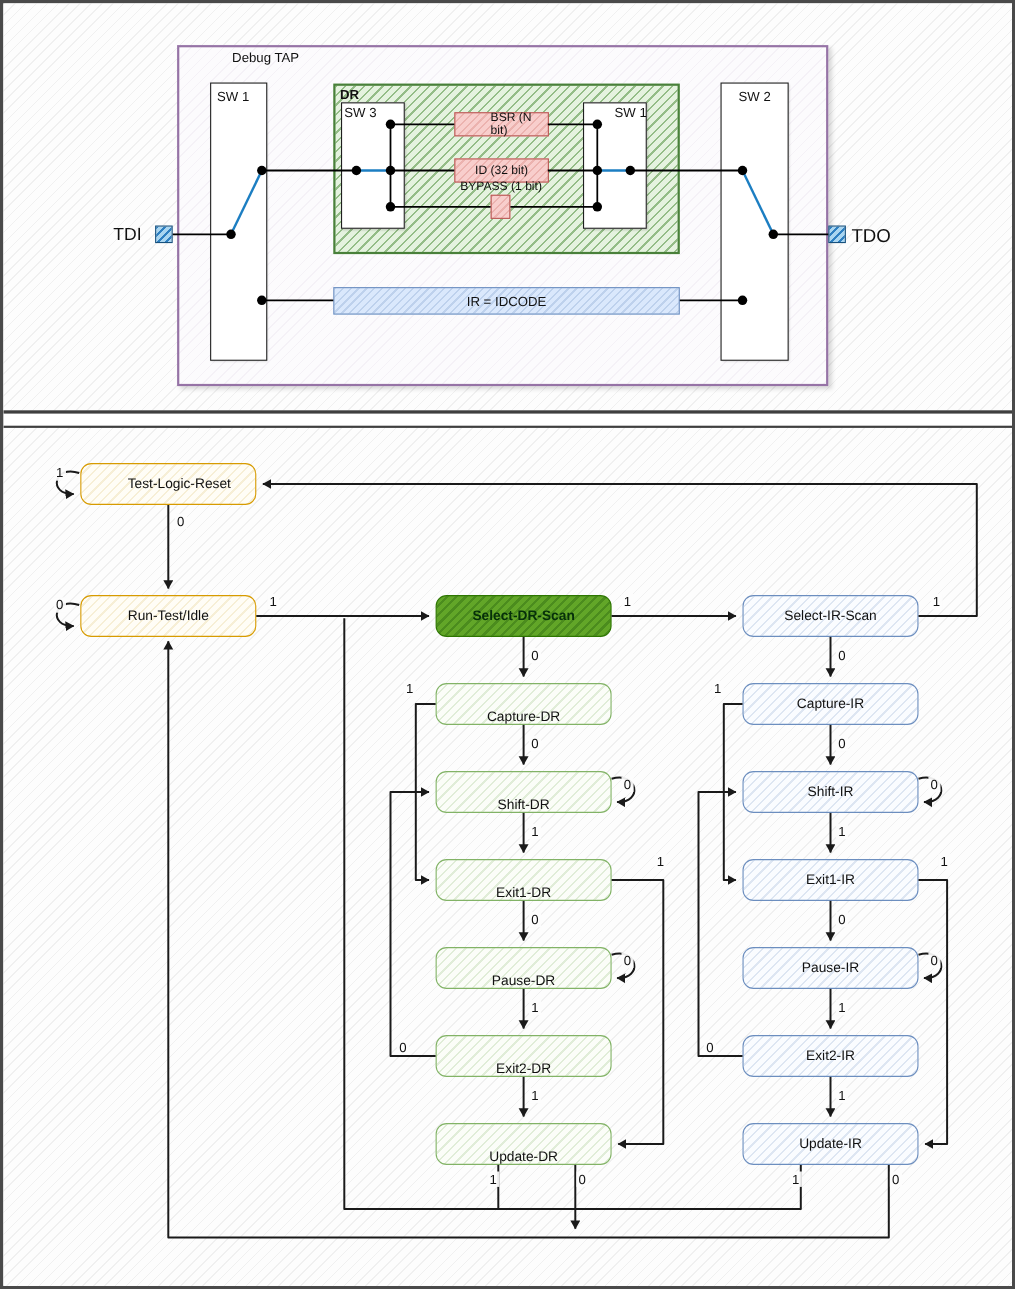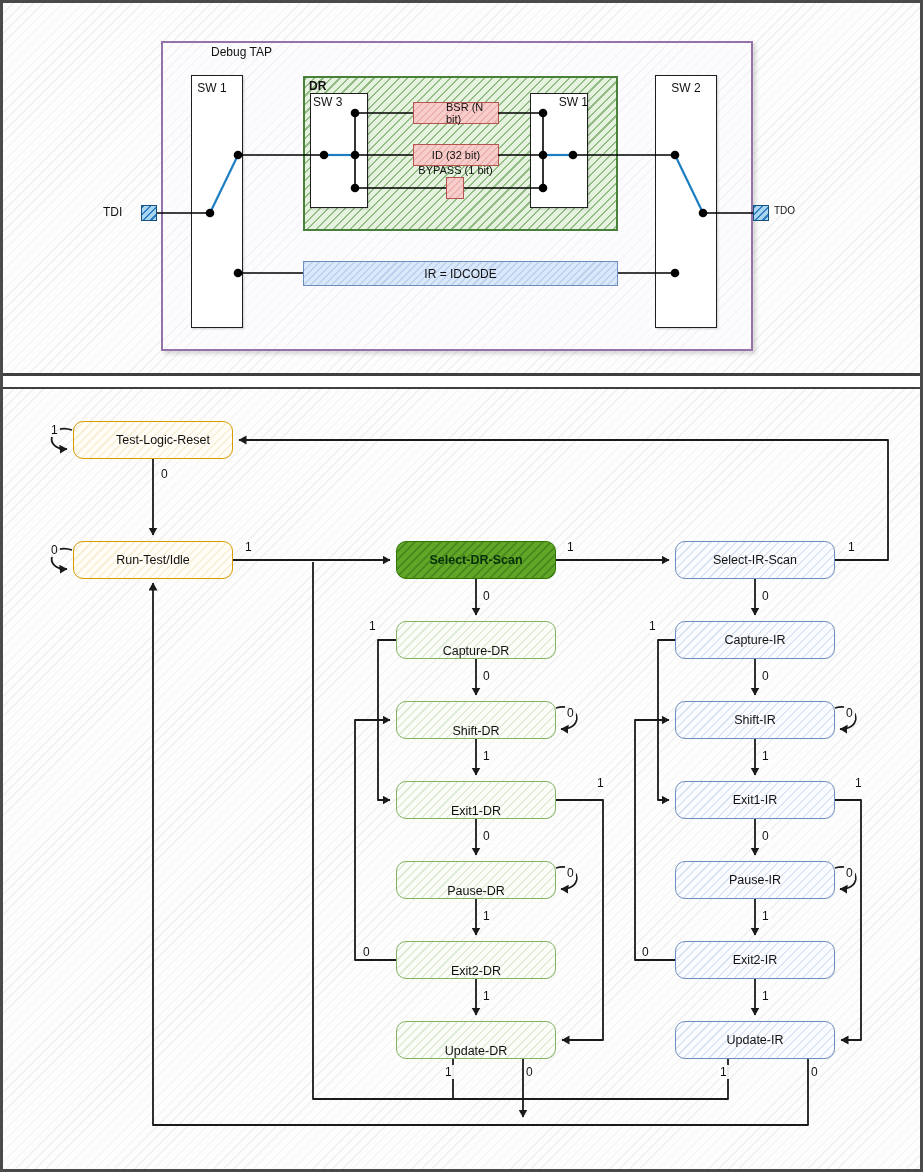--- a/index.html
+++ b/index.html
@@ -72,24 +72,24 @@
     <div class="pinkbox" style="left:410px;top:141px;width:86px;height:22px;">
       <span>ID (32 bit)</span>
     </div>
     <span class="blklbl" style="left:405px;top:161px;width:95px;text-align:center;font-size:11px;">BYPASS (1 bit)</span>
     <div class="pinkbox" style="left:443px;top:174px;width:18px;height:22px;"></div>
 
     <div class="irbox">
       <span>IR = IDCODE</span>
     </div>
 
-    <span class="blklbl" style="left:100px;top:202px;font-size:12px;">TDI</span>
+    <span class="blklbl" style="left:100px;top:202px;font-size:16px;">TDI</span>
     <div class="pinsq" style="left:138px;top:202px;"></div>
     <div class="pinsq" style="left:750px;top:202px;"></div>
-    <span class="blklbl" style="left:771px;top:202px;font-size:10px;">TDO</span>
+    <span class="blklbl" style="left:771px;top:202px;font-size:17px;">TDO</span>
   </div>
 
   <div class="panel panel-bottom"></div>
 
   <div class="state st-yellow" style="left:70px;top:418px;padding-left:20px;">
       <span>Test-Logic-Reset</span>
     </div>
   <div class="state st-yellow" style="left:70px;top:538px;">
       <span>Run-Test/Idle</span>
     </div>

